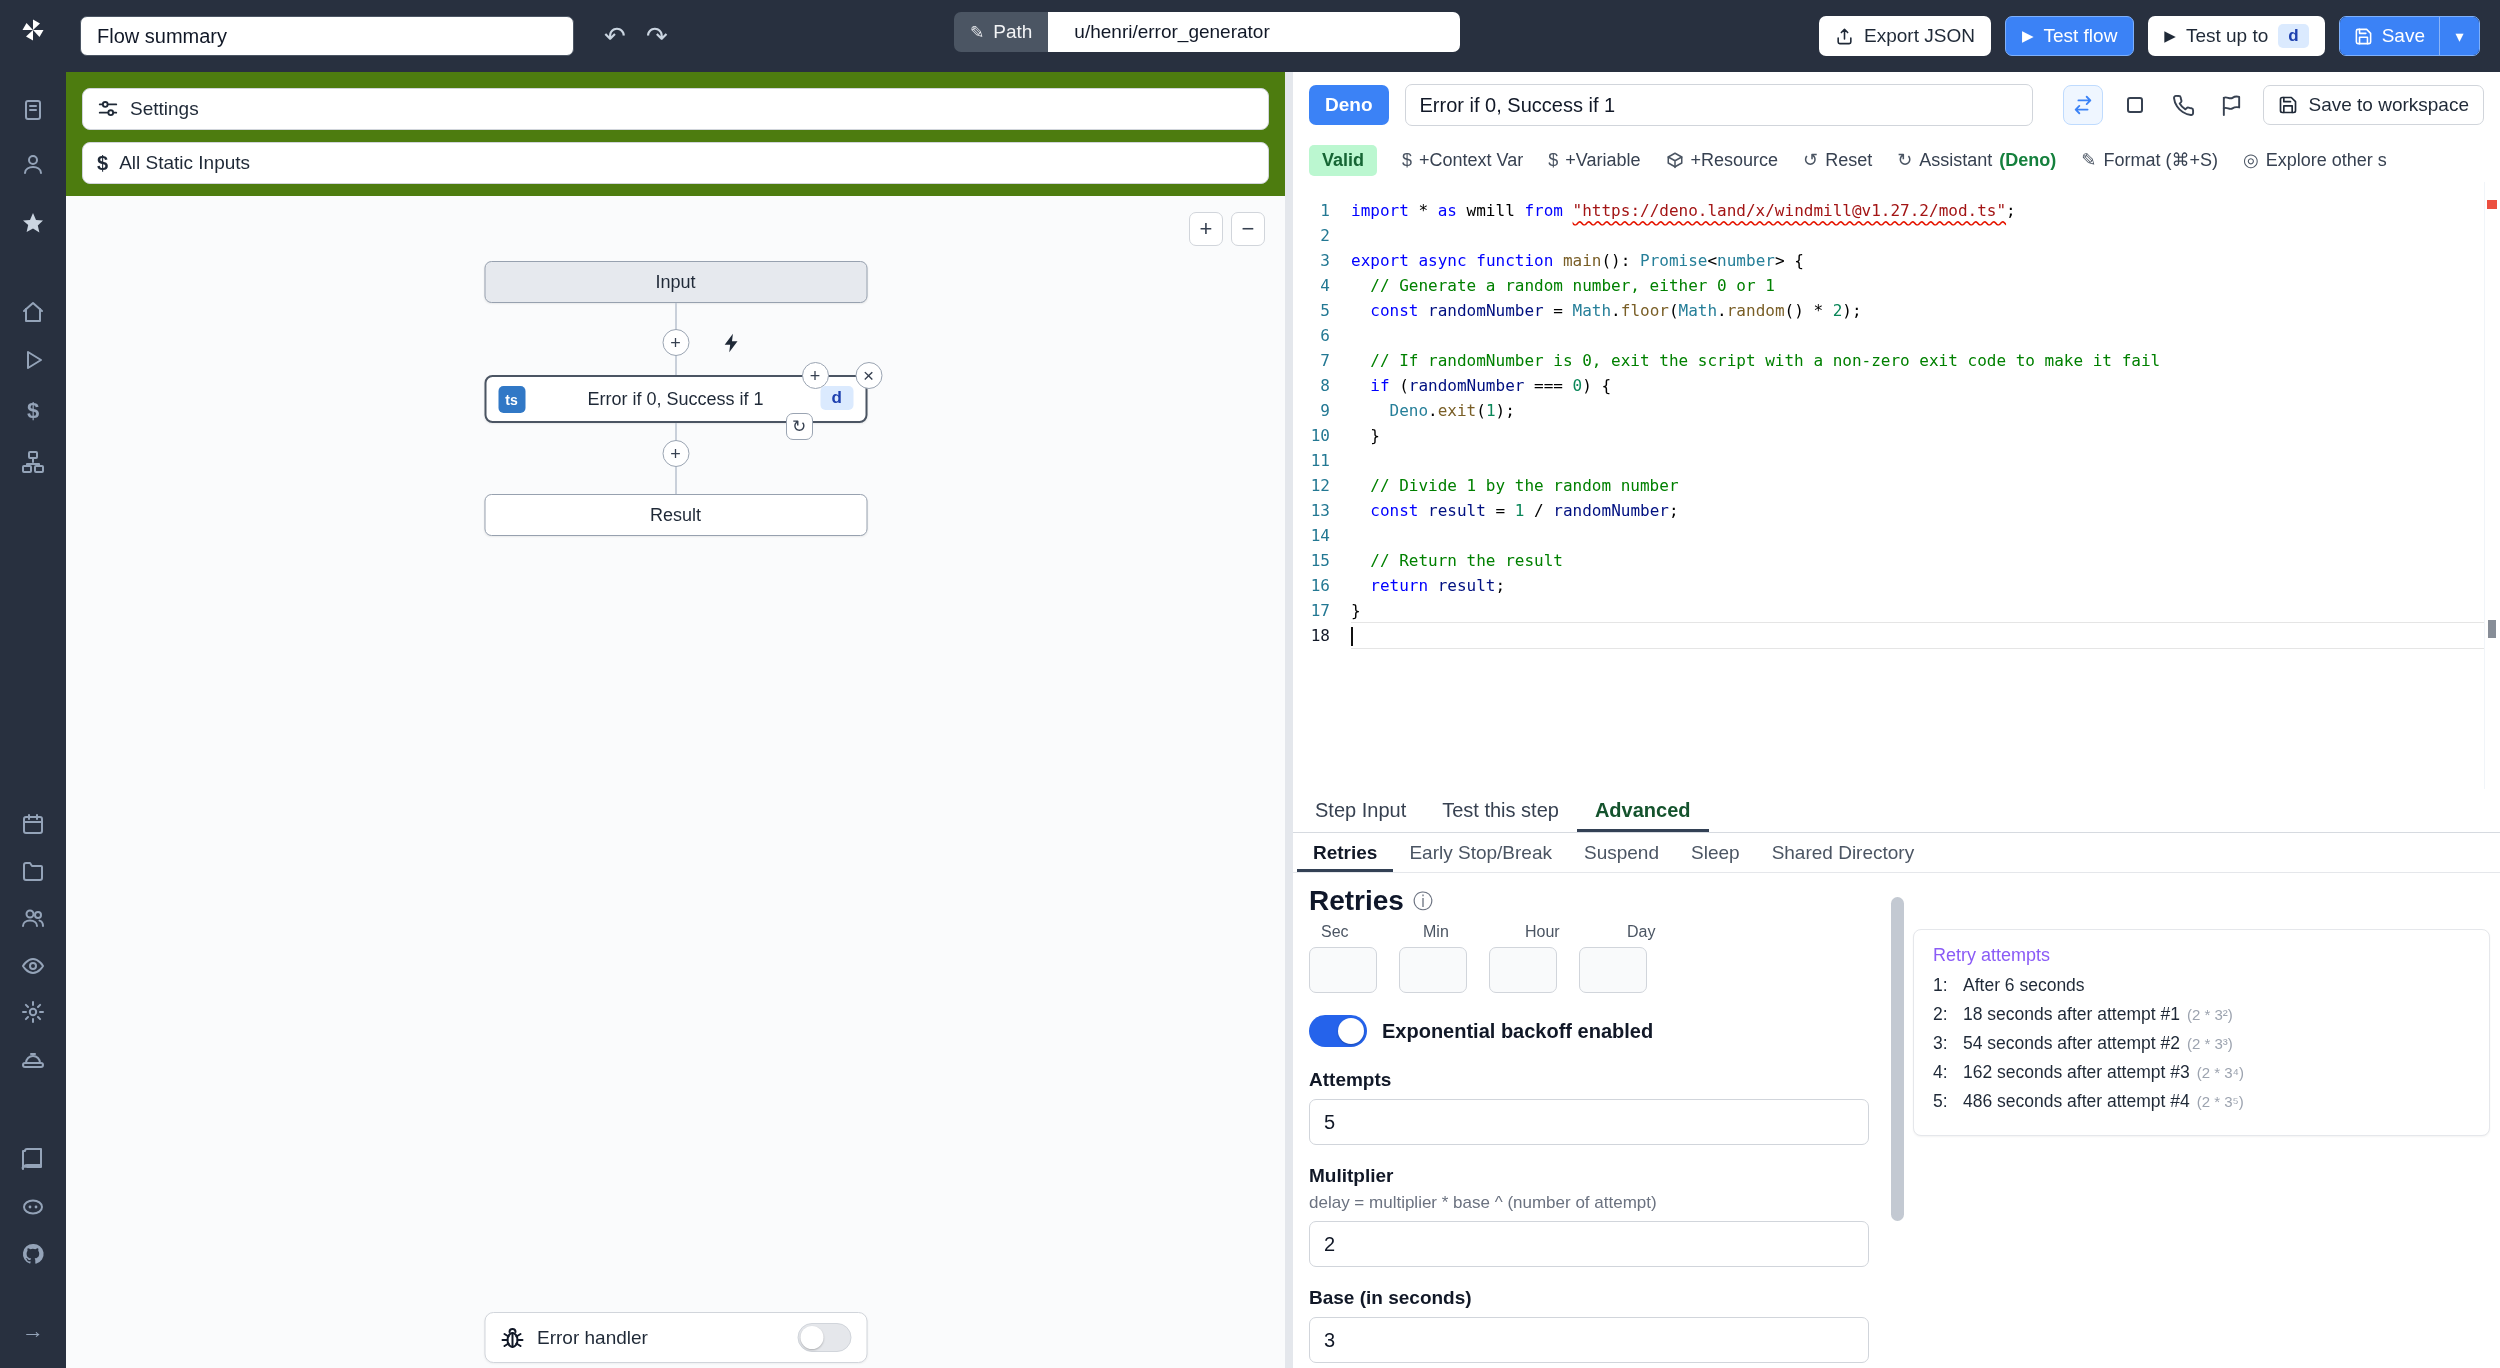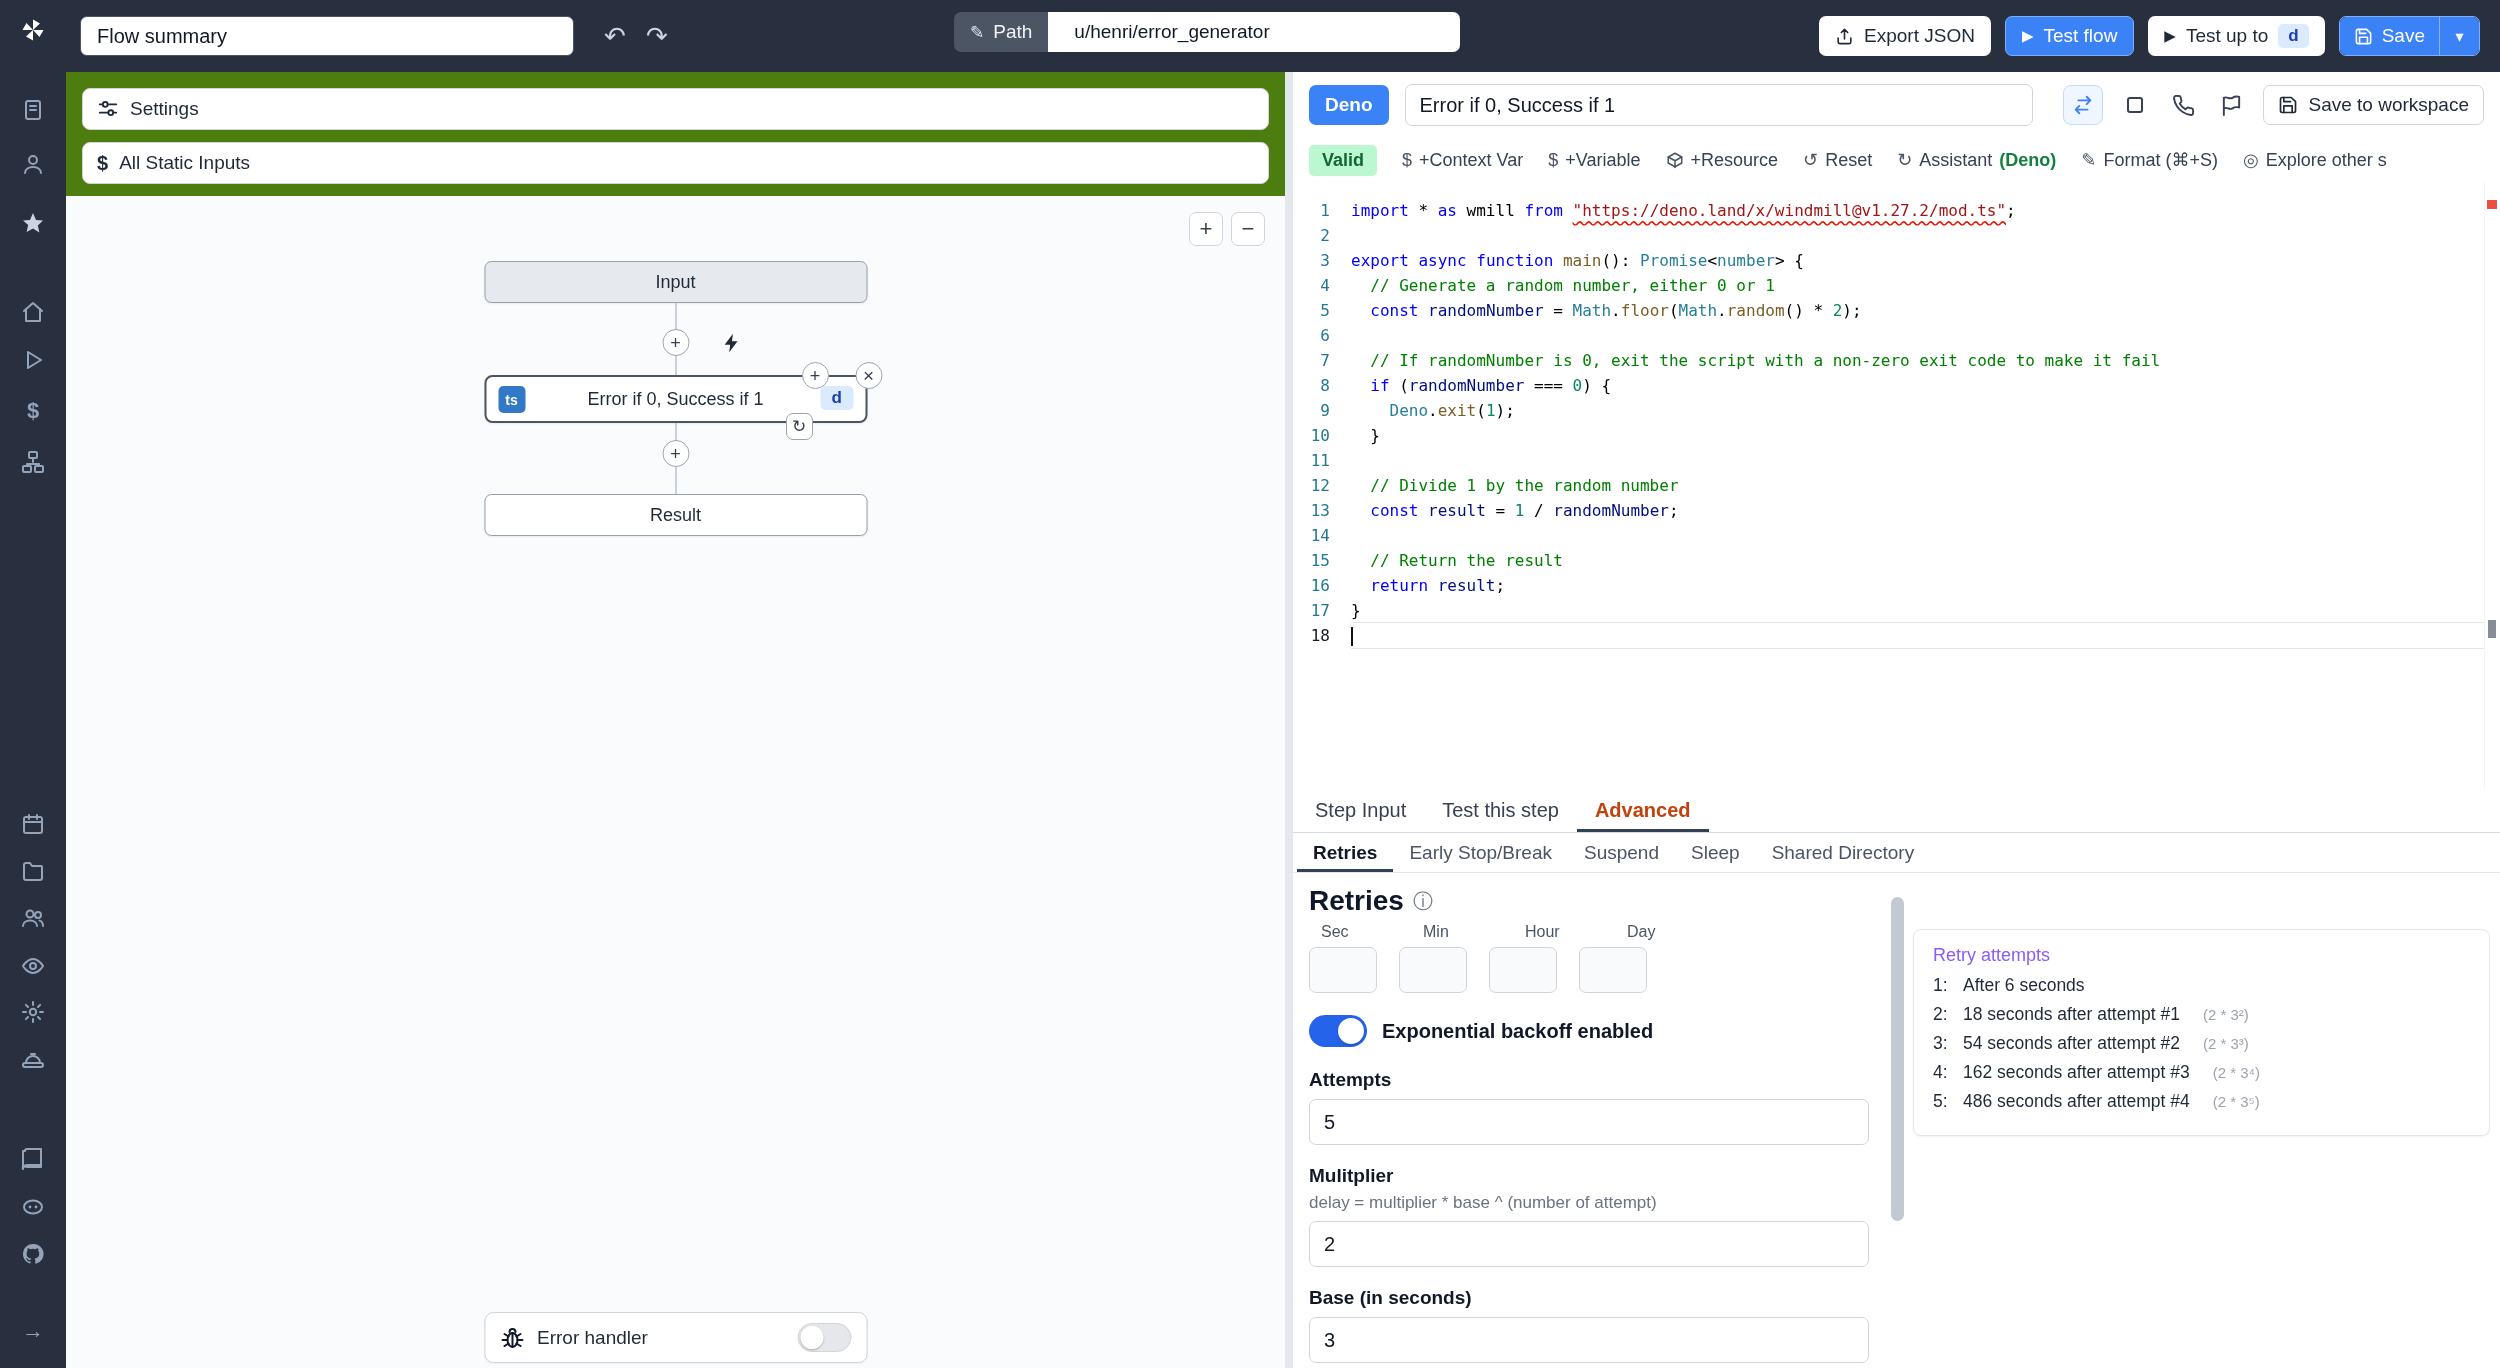--- a/index.html
+++ b/index.html
@@ -97,21 +97,21 @@
   .caret { display:inline-block; width:2px; height:19px; background:#111; vertical-align:middle; }
   .tk-kw{color:#0000ff} .tk-cmt{color:#008000} .tk-strerr{color:#a31515; text-decoration:underline wavy #e51400; text-underline-offset:4px;}
   .tk-num{color:#098658} .tk-type{color:#267f99} .tk-fn{color:#795e26} .tk-var{color:#001080} .tk-pl{color:#000}
   .ovr { position:absolute; right:0; top:0; bottom:0; width:16px; border-left:1px solid #f1f5f9; background:#fff; }
   .ovr .m-err { position:absolute; top:18px; right:3px; width:10px; height:9px; background:rgba(229,20,0,.75); }
   .ovr .m-cur { position:absolute; top:438px; right:4px; width:8px; height:18px; background:rgba(55,65,81,.6); }
 
   
   .tabs-row { display:flex; align-items:stretch; height:44px; border-bottom:1px solid #d6dae0; padding:0 4px; flex-shrink:0; }
   .tab { display:flex; align-items:center; padding:0 18px; font-size:20px; color:#374151; background:none; border:none; }
-  .tab.active { color:#c2410c; font-weight:600; box-shadow:inset 0 -3px 0 #334155; }
+  .tab.active { color:#14532d; font-weight:600; box-shadow:inset 0 -3px 0 #334155; }
   .subtabs-row { display:flex; align-items:stretch; height:40px; border-bottom:1px solid #e5e7eb; padding:0 4px; flex-shrink:0; }
   .subtab { display:flex; align-items:center; padding:0 16px; font-size:19px; color:#4b5563; background:none; border:none; }
   .subtab.active { color:#111827; font-weight:600; box-shadow:inset 0 -3px 0 #334155; }
 
   
   .adv-content { flex:1; position:relative; padding:12px 16px 0; overflow:hidden; }
   .retries-h { display:flex; align-items:center; gap:9px; }
   .retries-h .t { font-size:28px; font-weight:bold; color:#0f172a; }
   .retries-h .info { font-size:20px; color:#6b7280; }
   .time-labels { display:flex; gap:22px; margin-top:6px; }
@@ -123,21 +123,21 @@
   .fld-label { margin-top:22px; font-size:19px; font-weight:bold; color:#111827; }
   .fld-label.m20 { margin-top:20px; }
   .fld-help { margin-top:6px; font-size:17px; color:#6b7280; }
   .fld-input { display:block; margin-top:8px; width:560px; height:46px; border:1px solid #d1d5db; border-radius:7px; padding:0 14px; font-size:20px; color:#111827; }
   .scroll-thumb { position:absolute; left:598px; top:24px; width:13px; height:324px; border-radius:7px; background:#c3c9d2; }
   .retry-box { position:absolute; left:620px; top:56px; width:577px; background:#fff; border:1px solid #e5e7eb; border-radius:8px; box-shadow:0 1px 2px rgba(0,0,0,.05); padding:15px 19px; }
   .retry-box .title { font-size:18px; color:#8b5cf6; margin-bottom:9px; }
   .retry-row { display:flex; align-items:baseline; height:29px; font-size:17.5px; color:#1f2937; }
   .retry-row .rr-n { width:30px; }
   .retry-row .rr-t { }
-  .retry-row .rr-f { margin-left:23px; font-size:15px; color:#9ca3af; }
+  .retry-row .rr-f { margin-left:7px; font-size:15px; color:#9ca3af; }
 
   svg.stroke { fill:none; stroke:currentColor; stroke-width:2; stroke-linecap:round; stroke-linejoin:round; }
 </style>
 </head>
 <body>
 
 <div class="app">
 
   <aside class="sidebar">
     <div class="side-ic" style="margin-top:15px; width:30px; height:30px;">

